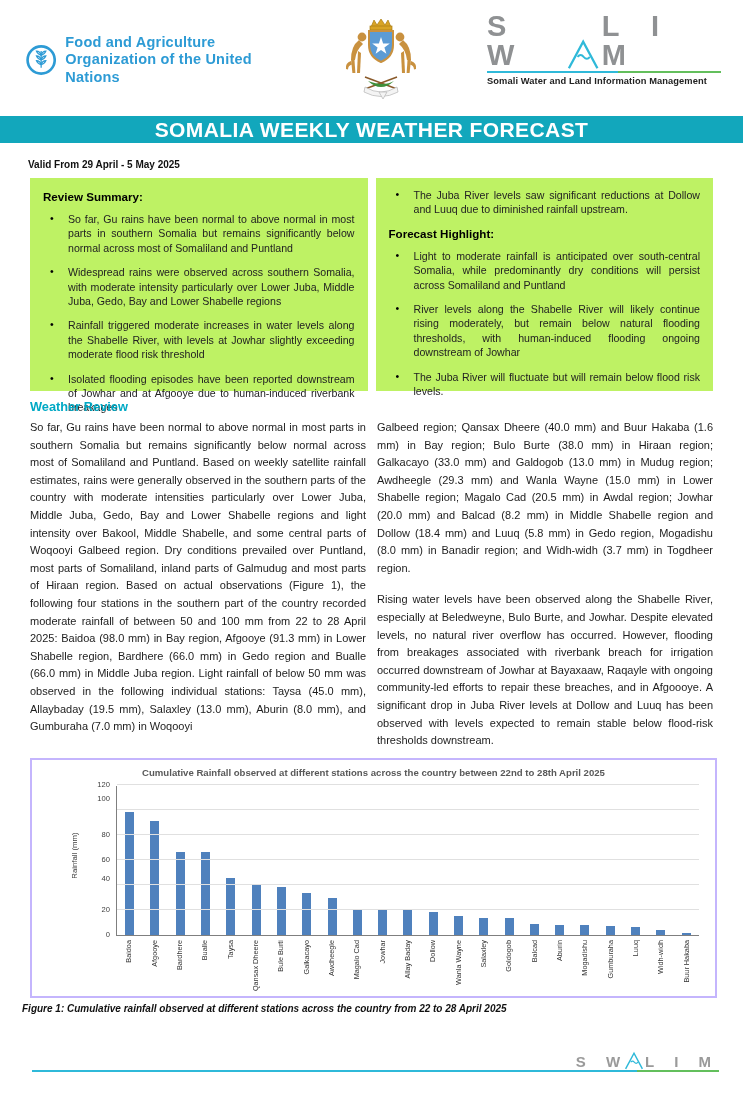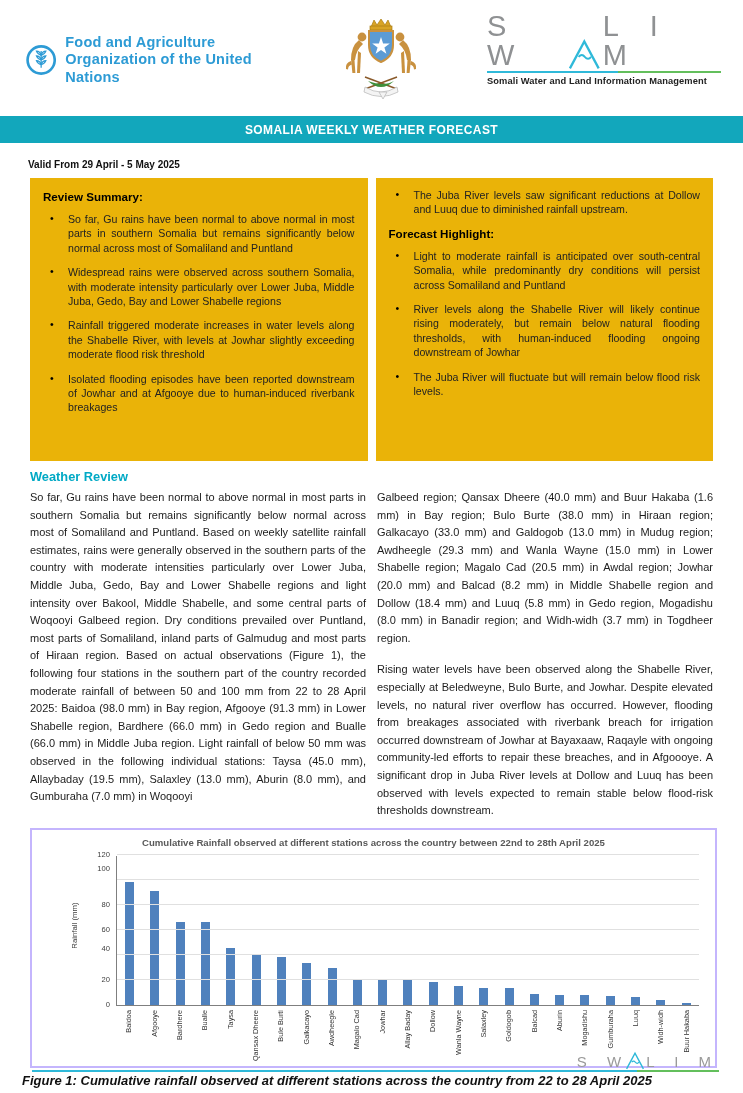--- a/index.html
+++ b/index.html
@@ -8,34 +8,34 @@
        font-family:"Liberation Sans",sans-serif;color:#1a1a1a}
 
   
   .header{height:116px;display:flex;align-items:center;justify-content:space-between;
           padding:8px 22px 4px 26px}
   .fao-block{display:flex;align-items:center;gap:9px;width:248px}
   .fao-text{color:#2d9bd5;font-weight:bold;font-size:14.5px;line-height:1.18;letter-spacing:.2px}
   .coa{width:92px;height:86px;flex:0 0 auto}
   .swalim-block{width:234px;display:flex;flex-direction:column;align-items:flex-start}
   .sw-word{display:flex;align-items:flex-end;gap:0;height:36px}
-  .sw-letters{font-size:29px;color:#8f9193;letter-spacing:12px;font-weight:400;line-height:1}
+  .sw-letters{font-size:29px;color:#8f9193;letter-spacing:12px;font-weight:700;line-height:1}
   .sw-underline{display:flex;width:100%;height:2px;margin-top:1px}
   .sw-underline .cy{background:#2fb9d9;flex:0 0 56%}
   .sw-underline .gr{background:#63bf5c;flex:1}
   .sw-tag{font-size:9.3px;color:#222;font-weight:bold;margin-top:3px;letter-spacing:.1px;white-space:nowrap}
 
   
   .banner{height:27px;background:#12a7bc;color:#fff;display:flex;align-items:center;
-          justify-content:center;font-weight:bold;font-size:12px;letter-spacing:.4px}
+          justify-content:center;font-weight:bold;font-size:21px;letter-spacing:.4px}
   .valid{text-align:left;padding:16px 28px 6px;font-weight:bold;font-size:10px;color:#111}
 
   
   .boxes{display:flex;gap:8px;padding:2px 30px 0}
-  .box{flex:1;background:#eab308;padding:10px 13px 10px 13px;height:283px;font-size:10.6px}
+  .box{flex:1;background:#bef264;padding:10px 13px 10px 13px;height:213px;font-size:10.6px}
   .box-title{font-weight:bold;font-size:11.6px;margin:2px 0 9px;color:#000}
   .bullet{display:flex;margin-bottom:10px}
   .bullet .dot{width:25px;padding-left:7px;color:#000}
   .bullet .btext{flex:1;text-align:justify;line-height:1.36;color:#222}
 
   
   .wr-heading{color:#00a9c5;font-weight:bold;font-size:12.8px;padding:8px 30px 3px}
   .columns{display:flex;gap:11px;padding:2px 30px 0;font-size:11px}
   .col{flex:1;text-align:justify;line-height:1.6;color:#1c1c1c}
   .col p + p{margin-top:14px}
@@ -52,21 +52,21 @@
   .bars{position:absolute;inset:0;display:flex;align-items:flex-end;justify-content:space-around}
   .bar-slot{flex:1;display:flex;justify-content:center;align-items:flex-end;height:100%}
   .bar{width:9px;background:#4f81bd}
   .xlabels{display:flex;justify-content:space-around;margin-left:74px;margin-right:6px;height:50px}
   .xl{flex:1;display:flex;justify-content:center;align-items:flex-start}
   .xl span{writing-mode:vertical-rl;transform:rotate(180deg);font-size:7.3px;color:#333;
            white-space:nowrap;margin-top:4px}
   .stations{margin-left:74px;text-align:center;font-size:8.2px;color:#333;font-weight:bold;
             letter-spacing:1px;margin-top:-7px}
 
-  .fig-caption{margin:5px 30px 0 22px;font-size:13px;font-weight:bold;font-style:italic;color:#111}
+  .fig-caption{margin:5px 30px 0 22px;font-size:10px;font-weight:bold;font-style:italic;color:#111}
 
   
   .footer{position:absolute;left:0;right:0;bottom:0;height:42px}
   .sw-mini{position:absolute;right:24px;top:0;display:flex;align-items:flex-end}
   .sw-mini .sw-letters{font-size:15px;letter-spacing:8px;color:#9a9a9a}
   .footer-rule{position:absolute;left:32px;right:24px;top:19px;display:flex;height:2px}
   .footer-rule .cy{background:#2fb9d9;flex:0 0 88%}
   .footer-rule .gr{background:#63bf5c;flex:1}
 </style>
 </head>

